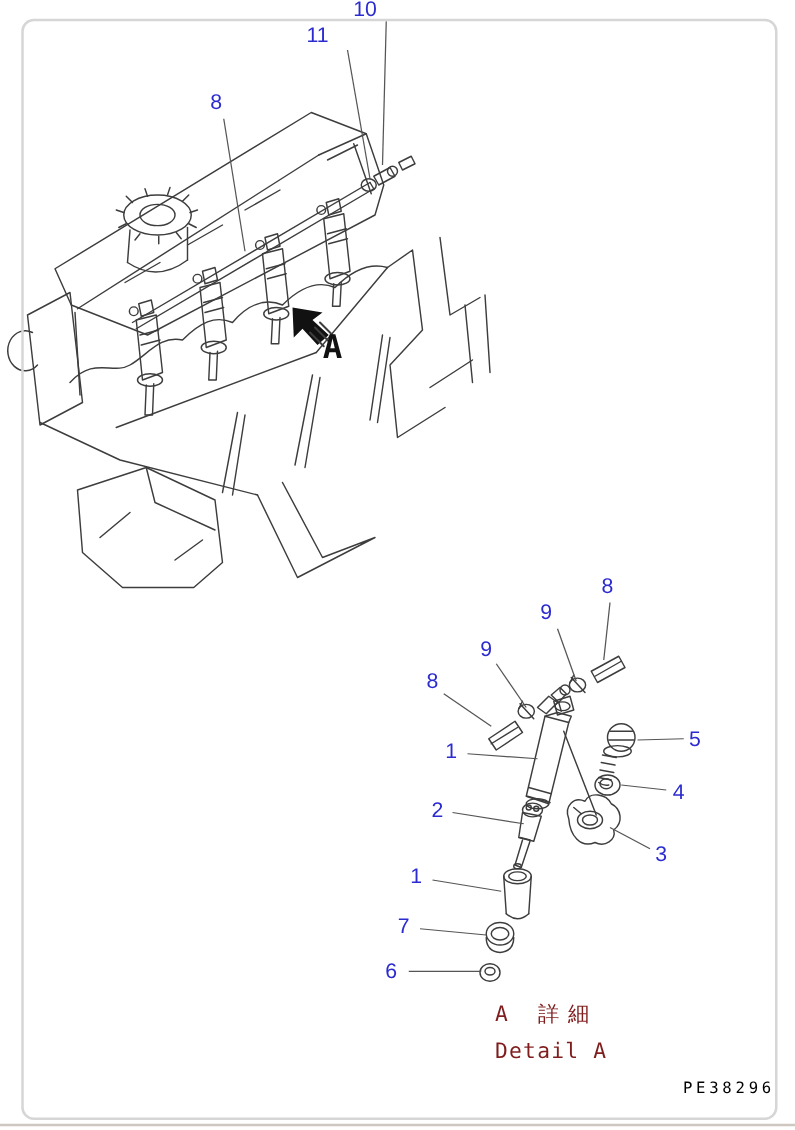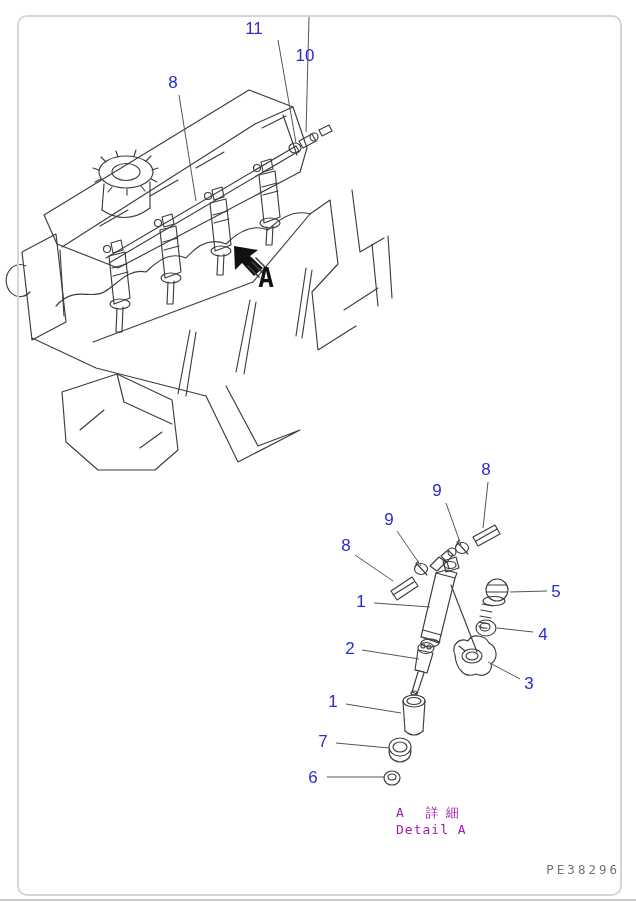--- a/index.html
+++ b/index.html
@@ -20,28 +20,28 @@
     position:absolute;transform:translate(-50%,-50%);
     color:var(--callout-color,#2b2bd0);
     font-size:17px;line-height:1;font-family:"Liberation Sans",sans-serif;
   }
   .arrow-label{
     position:absolute;left:266px;top:278px;transform:translate(-50%,-50%);
     font-family:"DejaVu Sans Mono",monospace;font-weight:bold;
     font-size:26px;color:#111;
   }
   .caption{
-    position:absolute;left:396px;top:804px;color:#a21caf;
-    font-family:"DejaVu Sans Mono",monospace;font-size:13px;line-height:17px;
+    position:absolute;left:396px;top:804px;color:#7f1d1d;
+    font-family:"DejaVu Sans Mono",monospace;font-size:17px;line-height:17px;
   }
   .caption .jp{letter-spacing:7px;}
-  .caption .en{letter-spacing:1px;}
+  .caption .en{letter-spacing:1px;margin-top:12px;}
   .drawing-number{
     position:absolute;left:0;top:862px;width:620px;text-align:right;
-    color:#737373;font-family:"DejaVu Sans Mono",monospace;font-size:12.5px;
+    color:#000000;font-family:"DejaVu Sans Mono",monospace;font-size:12.5px;
     letter-spacing:3px;
   }
   svg .ln{stroke:#3d3d3d;fill:none;stroke-width:1.15;stroke-linecap:round;stroke-linejoin:round;}
   svg .leader{stroke:#555;stroke-width:1;}
   svg .solid{fill:#111;stroke:none;}
 </style>
 </head>
 <body>
 
 <div id="stage">
@@ -250,21 +250,21 @@
         <line x1="533" y1="632" x2="497" y2="628" class="leader"></line>
         <line x1="362" y1="650" x2="419" y2="659" class="leader"></line>
         <line x1="520" y1="679" x2="488" y2="662" class="leader"></line>
         <line x1="346" y1="704" x2="401" y2="713" class="leader"></line>
         <line x1="336" y1="743" x2="389" y2="748" class="leader"></line>
         <line x1="327" y1="777" x2="385" y2="777" class="leader"></line>
       </g>
   </svg>
 
   <div style="position:absolute;left:0;top:0;width:636px;height:904px;">
-      <div class="callout" style="left: 305px; top: 7px; margin-top: 48px;">10</div>
+      <div class="callout" style="left: 292px; top: 7px;">10</div>
       <div class="callout" style="left: 254px; top: 28px;">11</div>
       <div class="callout" style="left: 173px; top: 82px;">8</div>
       <div class="callout" style="left: 346px; top: 545px;">8</div>
       <div class="callout" style="left: 389px; top: 519px;">9</div>
       <div class="callout" style="left: 437px; top: 490px;">9</div>
       <div class="callout" style="left: 486px; top: 469px;">8</div>
       <div class="callout" style="left: 361px; top: 601px;">1</div>
       <div class="callout" style="left: 556px; top: 591px;">5</div>
       <div class="callout" style="left: 543px; top: 634px;">4</div>
       <div class="callout" style="left: 350px; top: 648px;">2</div>

